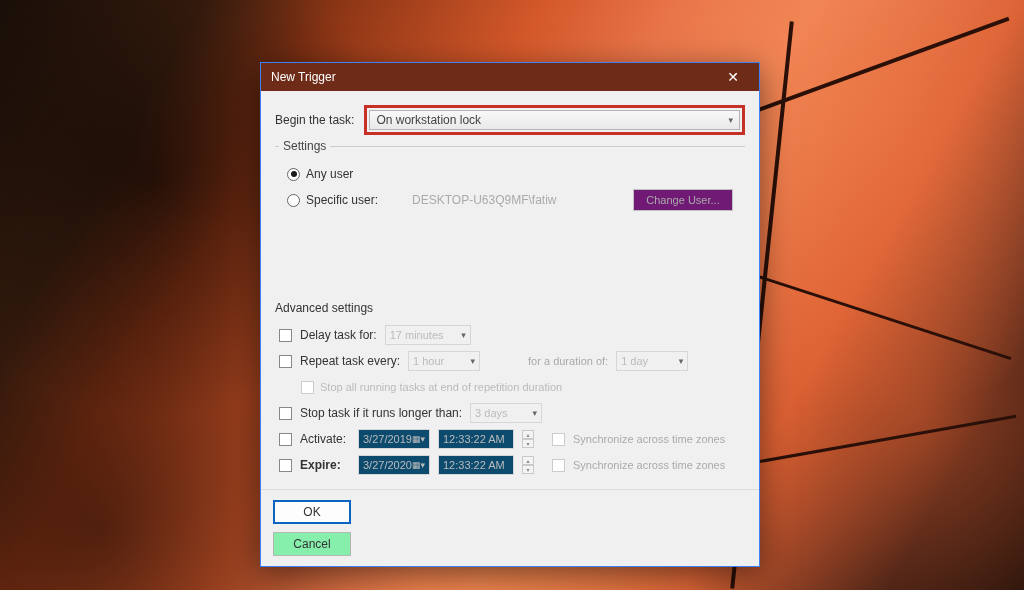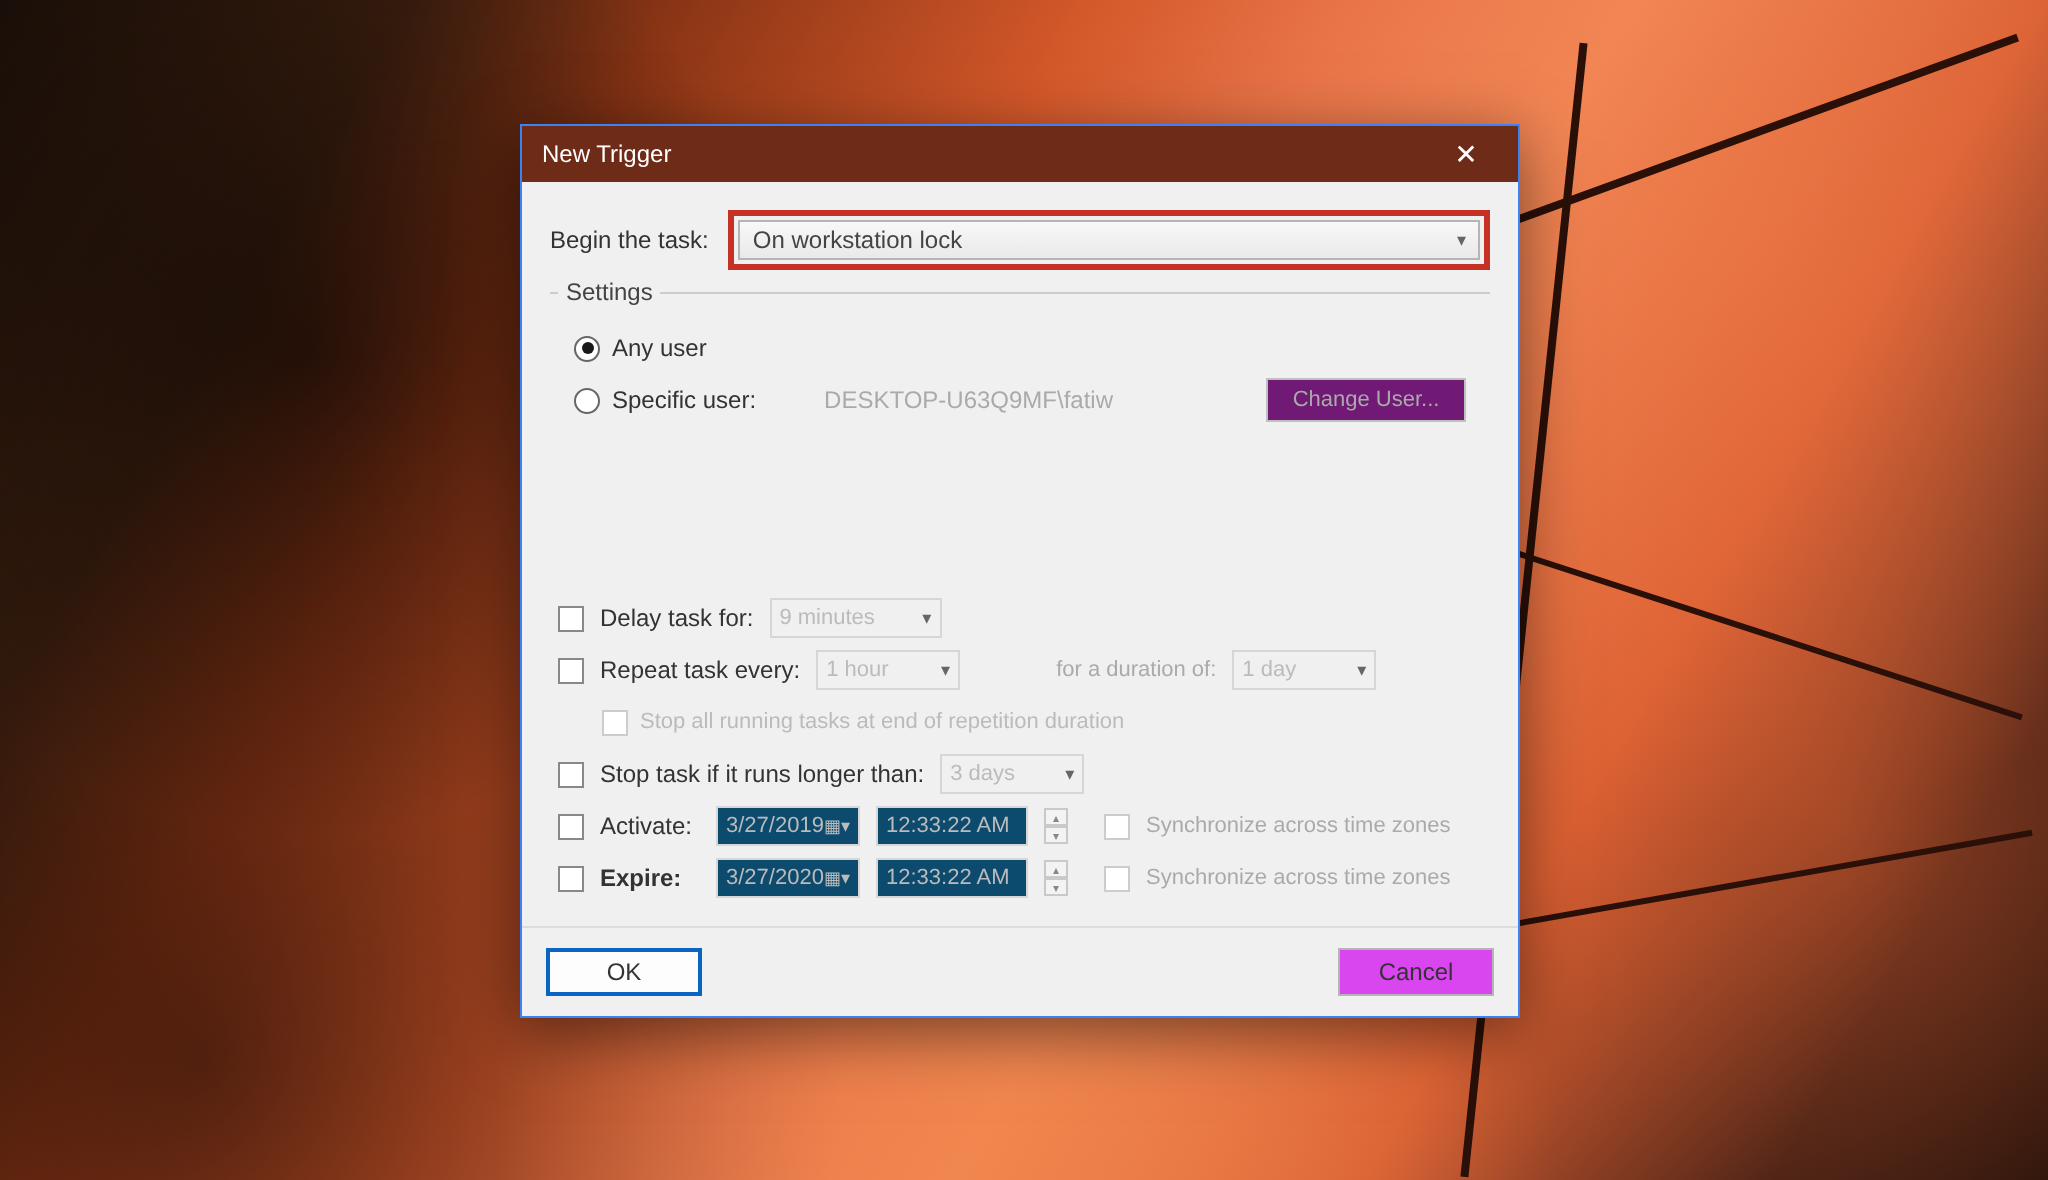--- a/index.html
+++ b/index.html
@@ -109,26 +109,26 @@
   display:flex; align-items:center; padding:0 4px; font-size:11px; color:#888; min-width:72px;
 }
 .txt-small.dis{color:#bbb; border-color:#d6d6d6; background:#0c4a6e;}
 .muted { color:#aaa; font-size:11px; }
 .spin { width:12px; display:flex; flex-direction:column; }
 .spin span{ height:9px; border:1px solid #c9c9c9; font-size:6px; display:flex; align-items:center; justify-content:center; color:#888; background:#f3f3f3;}
 .indent-sub { margin-left:22px; display:flex; align-items:center; gap:6px; }
 .indent-sub .lbl { color:#bbb; font-size:11px; }
 
 .footer {
-  display:flex; justify-content:space-between; gap:8px;
-  padding:10px 12px; border-top:1px solid #ddd; background:#f0f0f0;
+  display:flex; justify-content:flex-end; gap:8px;
+  padding:10px 12px; border-top:1px solid #ddd; background:#f0f0f0;flex-direction:column;
 }
 .btn {
   width:78px; height:24px; font-size:12px;
-  background:#d946ef; border:1px solid #b5b5b5;
+  background:#86efac; border:1px solid #b5b5b5;
   display:flex; align-items:center; justify-content:center;
 }
 .btn.primary { border:2px solid #0a64c2; background:#fdfdfd; }
 </style>
 </head>
 <body>
 
 <div class="branch b1"></div>
 <div class="branch b2"></div>
 <div class="branch b3"></div>
@@ -165,27 +165,28 @@
         <span class="radio-label">Specific user:</span>
         <span class="specific-user-val">DESKTOP-U63Q9MF\fatiw</span>
         <div class="change-btn">
           <span>Change User...</span>
         </div>
       </div>
     </fieldset>
 
     <div class="spacer"></div>
 
+    <div class="adv-title">Advanced settings</div>
     <div class="adv">
 
       <div class="arow">
         <span class="cbx"></span>
         <span class="lbl">Delay task for:</span>
         <div class="sel-small dis" style="width:86px;">
-          <span>9 minutes</span>
+          <span>17 minutes</span>
           <span class="chev">▾</span>
         </div>
       </div>
 
       <div class="arow">
         <span class="cbx"></span>
         <span class="lbl">Repeat task every:</span>
         <div class="sel-small dis" style="width:72px;">
           <span>1 hour</span>
           <span class="chev">▾</span>

